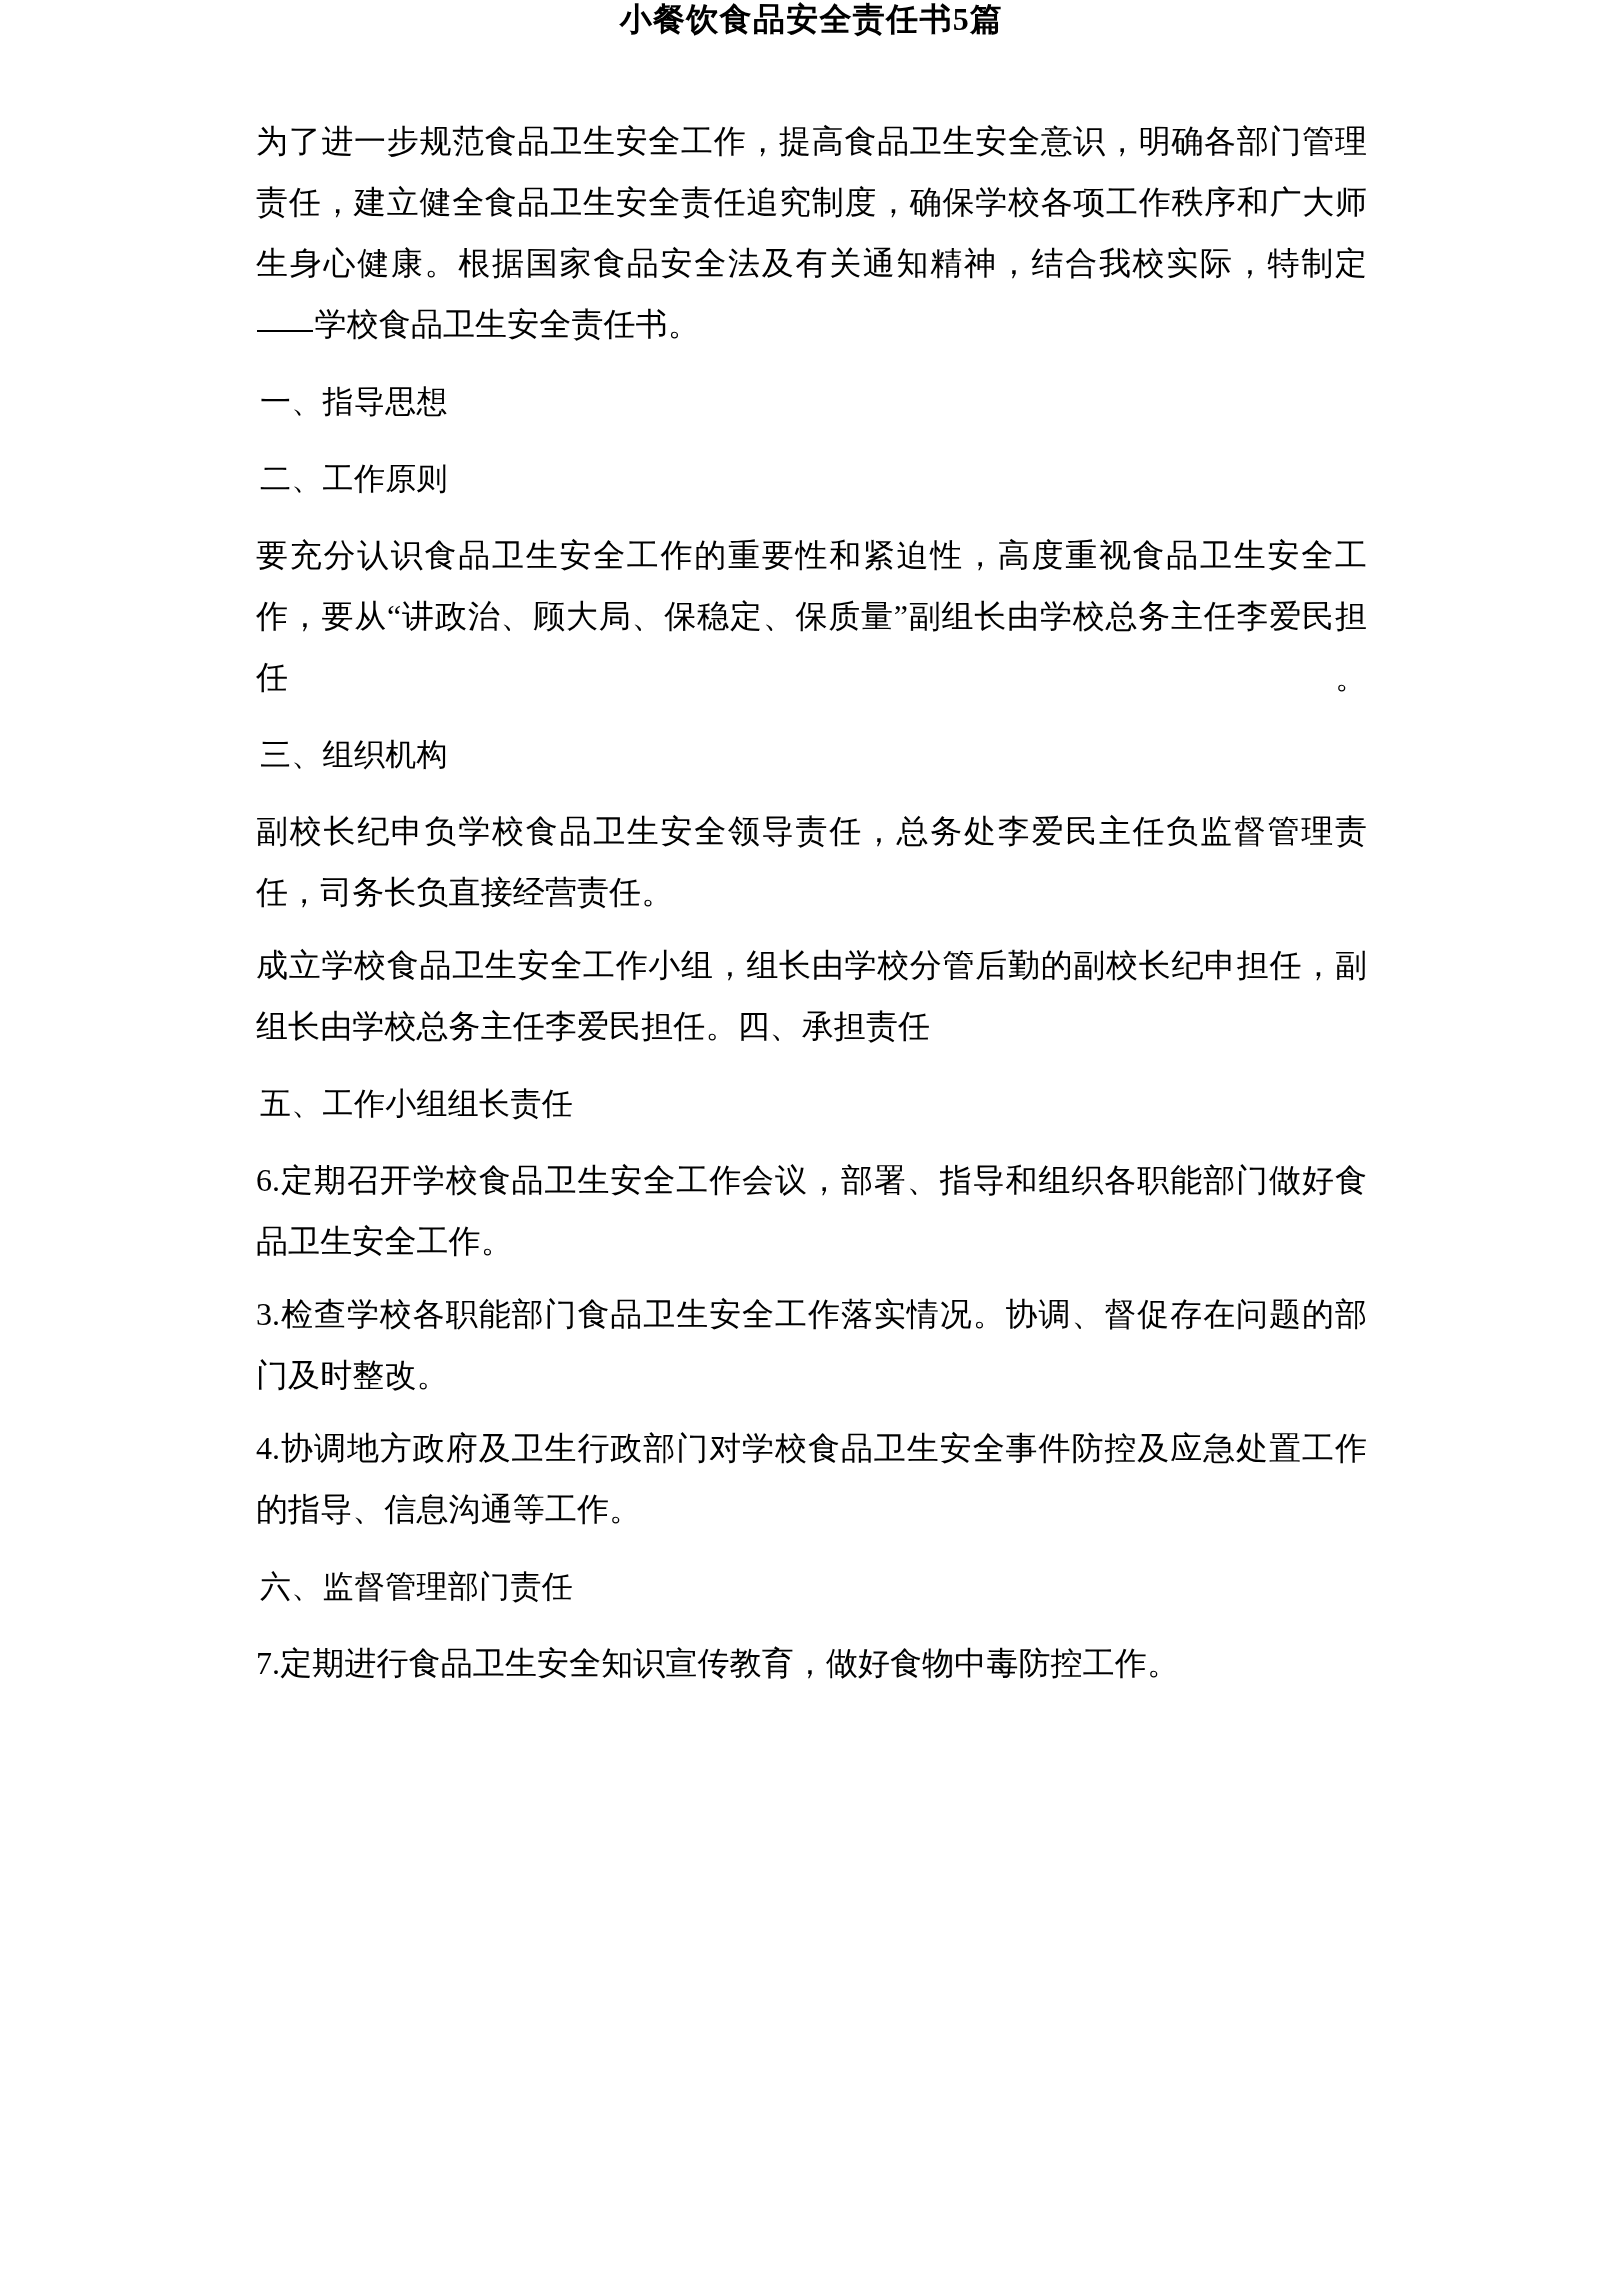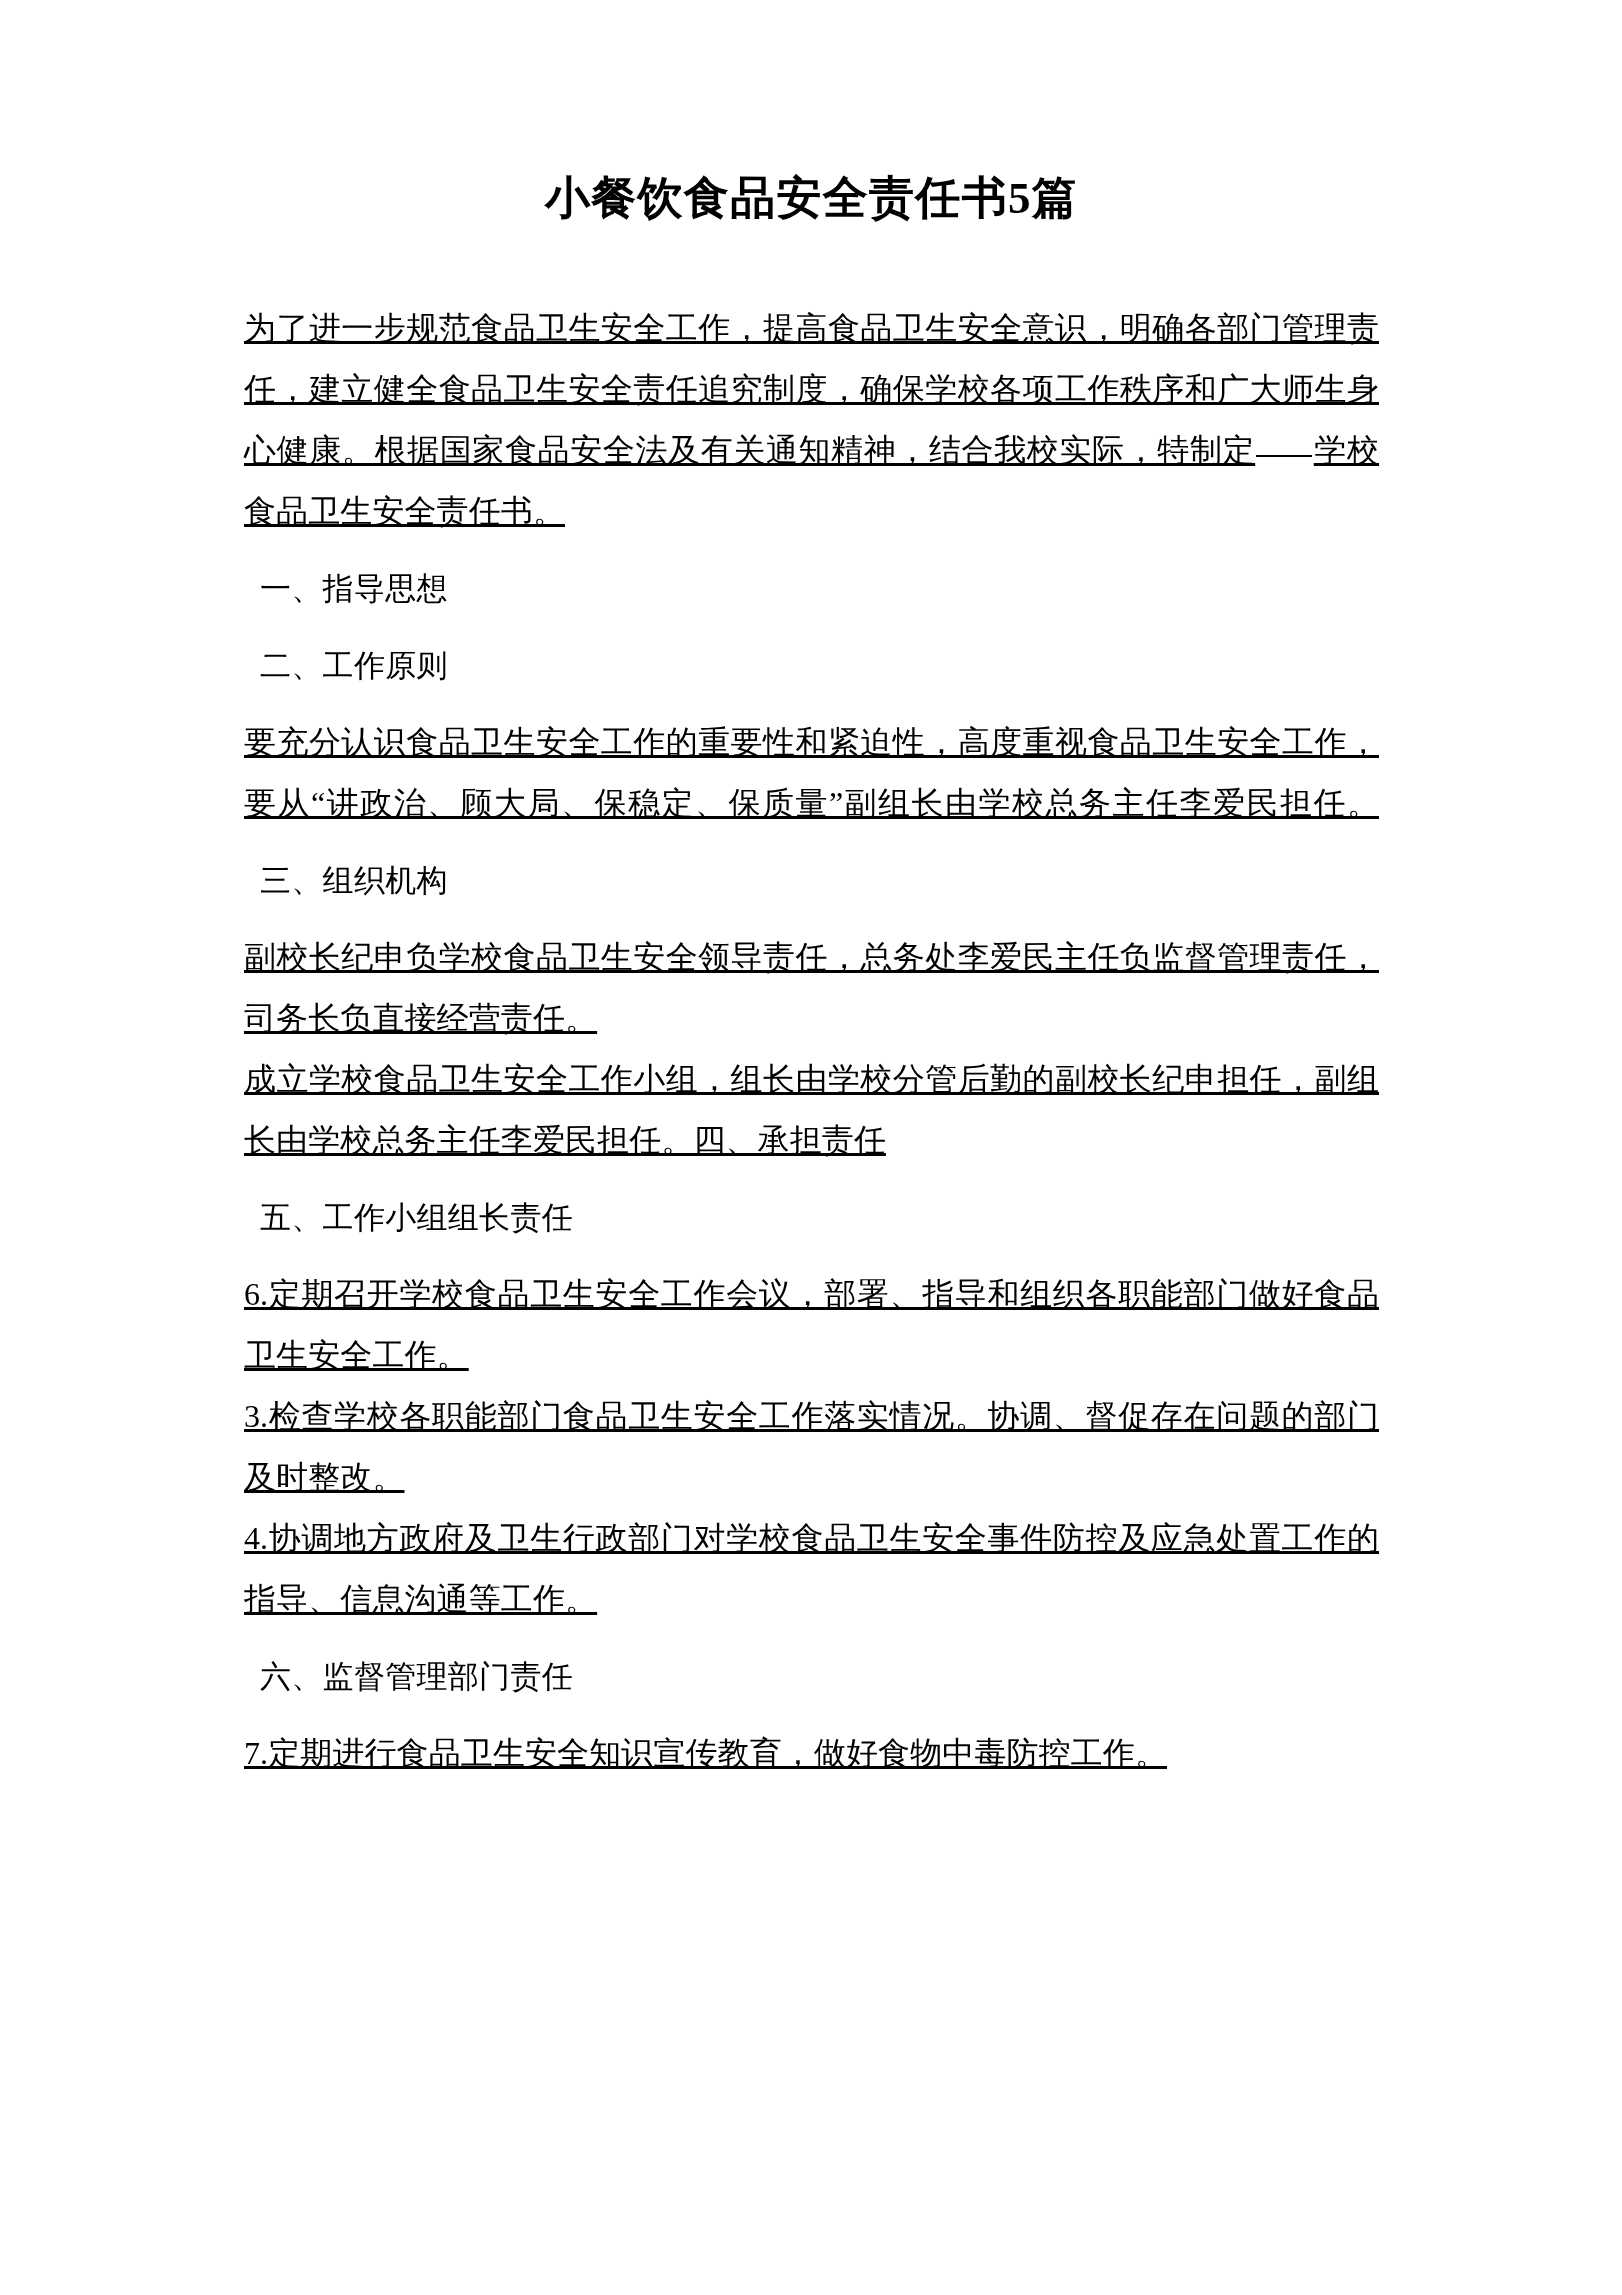--- a/index.html
+++ b/index.html
@@ -20,42 +20,40 @@
     box-sizing: border-box;
     overflow: hidden;
   }
   .content {
     position: absolute;
     left: 244px;
     top: 0;
     width: 1135px;
   }
   .doc-title {
-    font-size: 45px;
+    font-size: 32px;
     font-weight: bold;
     text-align: center;
     letter-spacing: 1.3px;
     line-height: 1.2;
     margin: 0;
-    padding-top: 171px;
     padding-bottom: 0;
     white-space: pre;
   }
   .body-block {
     margin-top: 73px;
   }
   .para {
     font-size: 32px;
     line-height: 61px;
     text-align: justify;
     text-justify: inter-ideograph;
-    margin: 0;
+    margin: 12px;
     letter-spacing: 0.1px;
     word-break: break-all;
-    text-decoration: underline;
   }
   .heading {
     font-size: 31px;
     line-height: 61px;
     margin: 16px;
     letter-spacing: 0.3px;
     white-space: pre;
   }
   .para-last-line-full {
     text-align-last: justify;

